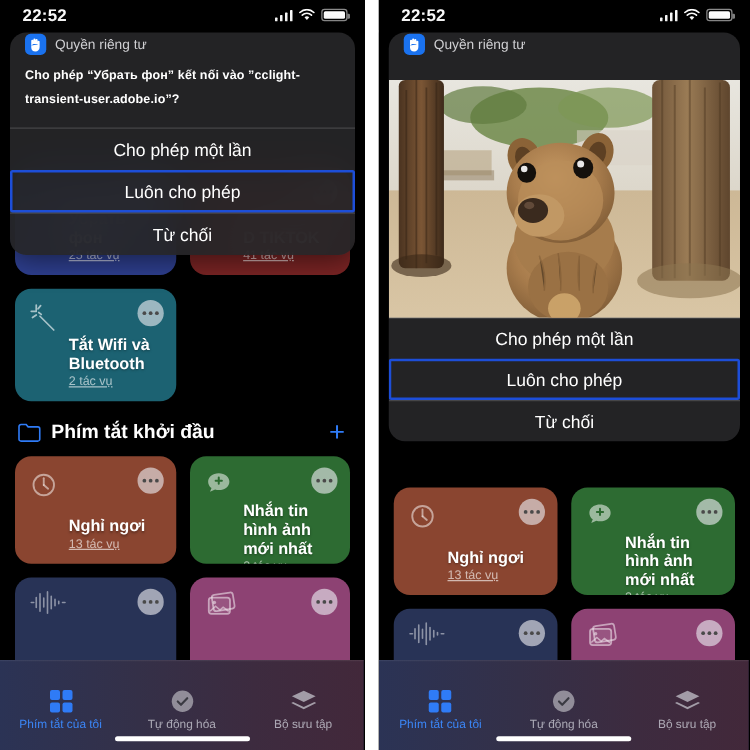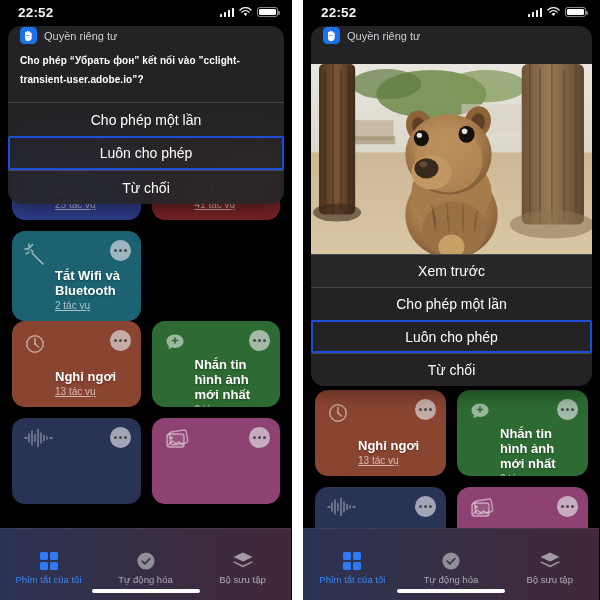--- a/index.html
+++ b/index.html
@@ -232,20 +232,29 @@
                 </svg>
             </div>
             <div class="cbody">
               <div class="ctitle">Tắt Wifi và Bluetooth</div>
               <div class="csub">2 tác vụ</div>
             </div>
           </div>
           <div></div>
         </div>
 
+        <div class="section-head">
+          <div class="folder">
+            <svg width="19" height="16" viewBox="0 0 19 16">
+                <path d="M1.2 3.2A1.6 1.6 0 0 1 2.8 1.6h4.1l1.6 1.9h7.7a1.6 1.6 0 0 1 1.6 1.6v8.2a1.6 1.6 0 0 1-1.6 1.6H2.8a1.6 1.6 0 0 1-1.6-1.6z" fill="none" stroke="#2f7bf6" stroke-width="1.3"></path>
+              </svg>
+          </div>
+          <div class="sh-title">Phím tắt khởi đầu</div>
+          <div class="plus">+</div>
+        </div>
 
         <div class="grid">
           <div class="card" style="background:#8a4530">
             <div class="dots">
                 <i></i>
                 <i></i>
                 <i></i>
               </div>
             <div class="cicon">
               <svg width="24" height="24" viewBox="0 0 24 24">
@@ -568,20 +577,19 @@
           <circle cx="153" cy="67" r="2.8" fill="#fff" opacity=".9"></circle>
 
           <ellipse cx="143" cy="165" rx="32" ry="28" fill="#9a7144"></ellipse>
           <ellipse cx="140" cy="182" rx="13" ry="12" fill="#c9a168"></ellipse>
           <g opacity=".35" stroke="#6a4a29" stroke-width="1.2">
             <path d="M120 140q6 14 4 28M135 138q3 16 2 30M152 140q-2 15 0 28M166 146q-4 12-3 24"></path>
           </g>
         </svg>
       </div>
 
-      <div class="opt preview">Xem trước</div>
       <div class="opt">Cho phép một lần</div>
       <div class="opt highlight">Luôn cho phép</div>
       <div class="opt">Từ chối</div>
     </div>
   </div>
 
 </div>
 
 </body></html>

